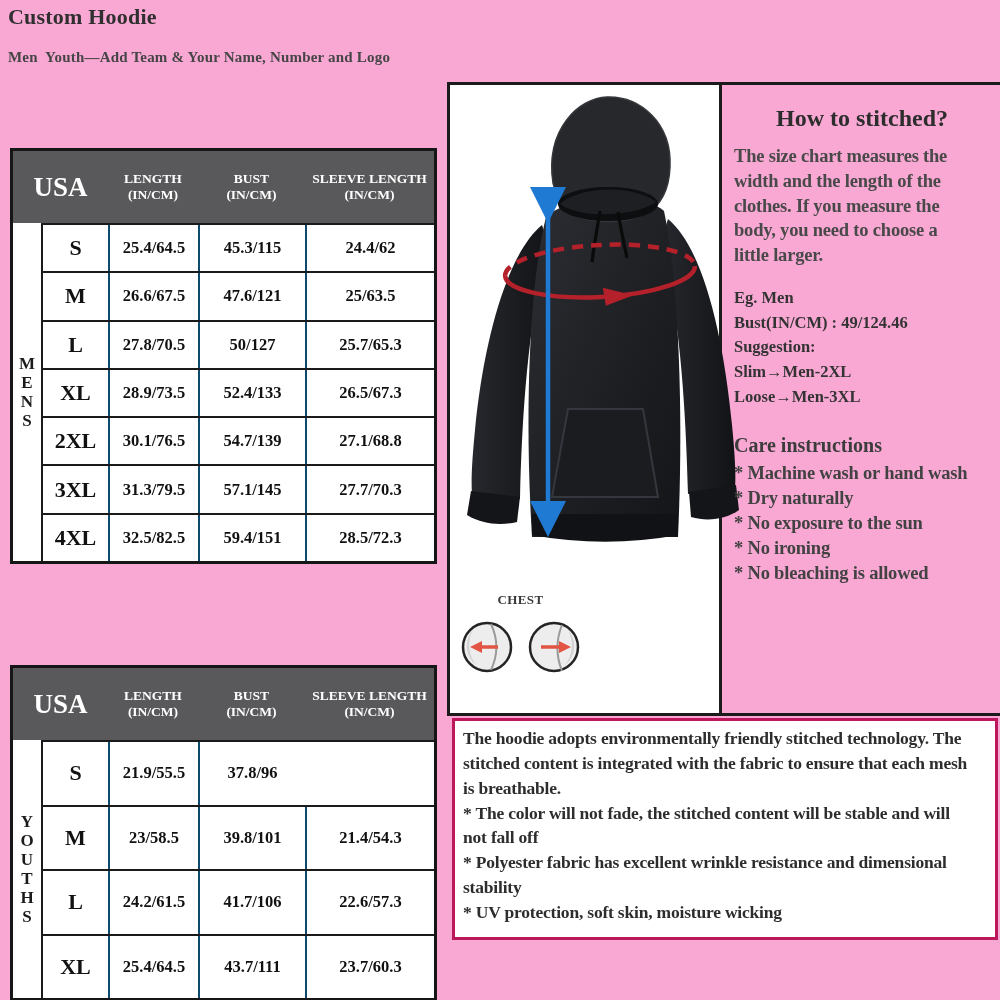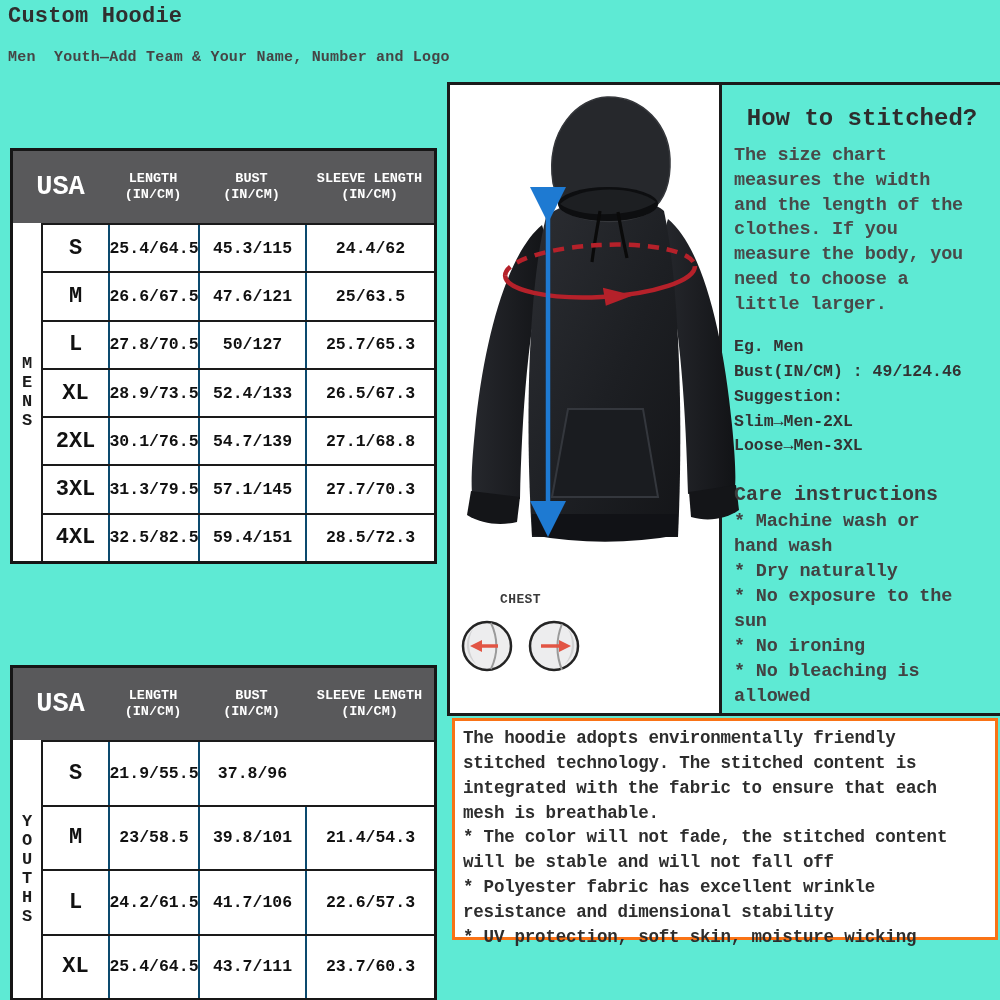--- a/index.html
+++ b/index.html
@@ -1,17 +1,17 @@
 <!DOCTYPE html>
 <html><head>
 <meta charset="utf-8">
 <style>
   html,body{margin:0;padding:0;background:#fff;}
-  #page{position:relative;width:1000px;height:1000px;background:#5eead4;overflow:hidden;
-        font-family:Liberation Mono, monospace;color:#333;}
+  #page{position:relative;width:1000px;height:1000px;background:#f9a8d4;overflow:hidden;
+        font-family:Liberation Serif, serif;color:#333;}
 
   
   #page-title{position:absolute;left:8px;top:4px;font-size:22px;font-weight:bold;color:#2f2f2f;letter-spacing:.2px;}
   #page-subtitle{position:absolute;left:8px;top:37px;font-size:15px;font-weight:bold;color:#454545;white-space:pre;letter-spacing:.2px;margin-top:12px;}
 
   
   .size-table{position:absolute;left:10px;width:427px;background:#fff;border:3px solid #161616;box-sizing:border-box;}
   #mens-table{top:148px;}
   #youths-table{top:665px;}
   .thead{display:flex;background:#59595b;color:#fff;height:72px;align-items:center;}
@@ -44,21 +44,21 @@
   
   .htm-heading{font-size:24px;font-weight:bold;text-align:center;color:#2d2d2d;margin:12px 6px 12px 0;}
   .htm-body{font-size:18.5px;font-weight:bold;color:#494949;line-height:1.34;width:236px;letter-spacing:-.2px;}
   .example-block{margin-top:18px;}
   .example-line{font-size:16.5px;font-weight:bold;color:#333;line-height:1.5;}
   .care-heading{font-size:20px;font-weight:bold;color:#3c3c3c;margin-top:24px;}
   .care-list{margin-top:4px;width:236px;}
   .care-item{font-size:18.5px;font-weight:bold;color:#424242;line-height:1.35;letter-spacing:-.2px;}
 
   
-  #description-box{position:absolute;left:452px;top:718px;width:546px;height:222px;border:3px solid #f97316;
+  #description-box{position:absolute;left:452px;top:718px;width:546px;height:222px;border:3px solid #be185d;
                    box-sizing:border-box;padding:5px 20px 0 8px;background:#fff;}
   .desc-par{font-size:17.5px;font-weight:bold;color:#2d2d2d;line-height:1.42;letter-spacing:-.2px;}
 </style>
 </head>
 <body>
 
 <div id="page">
 
   <div id="page-title">Custom Hoodie</div>
   <div id="page-subtitle">Men  Youth—Add Team &amp; Your Name, Number and Logo</div>

